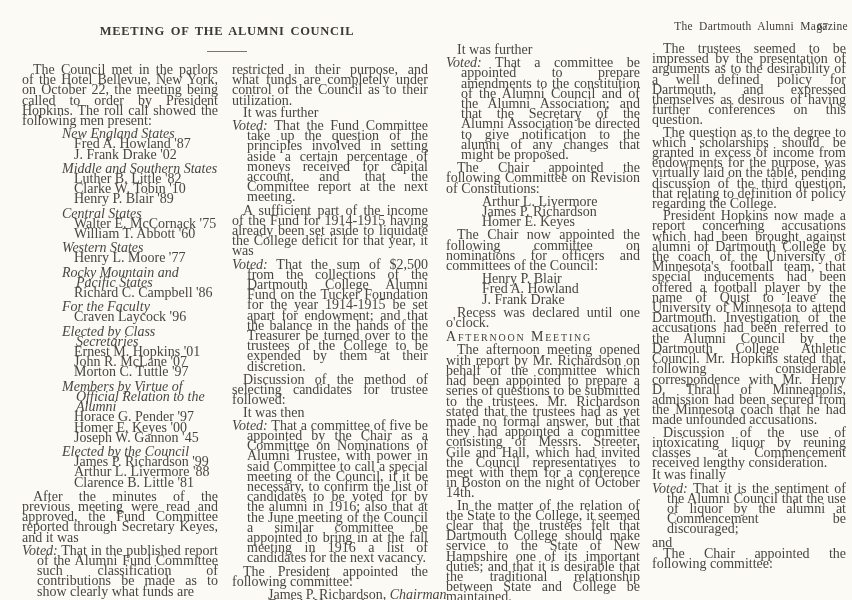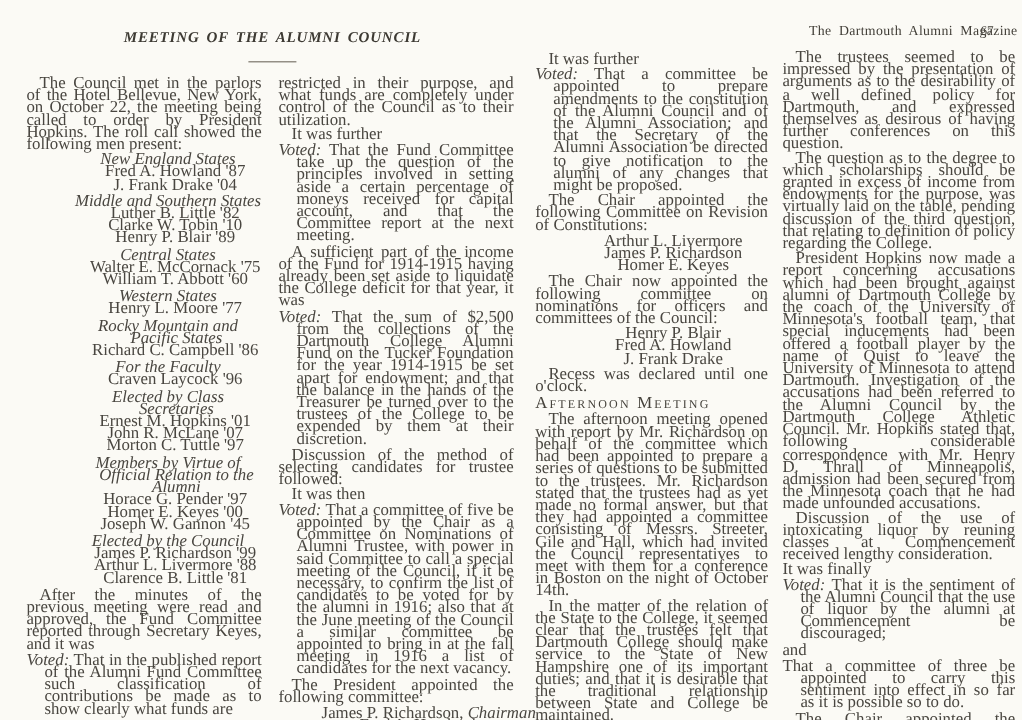--- a/index.html
+++ b/index.html
@@ -8,21 +8,21 @@
     background:#fbfaf5;
     font-family:"Liberation Serif", serif;
     color:#494640;
   }
   .page{position:absolute;top:0;}
   #left-page{left:22px;width:410px;}
   #right-page{left:446px;width:402px;}
 
   .title{
     margin-top:24px;text-align:center;font-weight:bold;
-    font-size:12.5px;letter-spacing:.7px;color:#3d3a33;word-spacing:2px;font-style:italic;
+    font-size:12.5px;letter-spacing:.7px;color:#3d3a33;word-spacing:2px;
   }
   .title-rule{width:40px;height:1px;background:#7a766b;margin:12px auto 0;}
 
   .mag-header{position:relative;margin-top:20px;height:16px;}
   .mag-title{
     text-align:right;font-weight:normal;font-size:11.5px;
     letter-spacing:.3px;word-spacing:3px;color:#403d36;
   }
   .page-num{position:absolute;right:20px;top:0;font-size:11px;color:#45423b;}
 
@@ -35,25 +35,25 @@
   }
   #right-page .col{width:194px;}
 
   .p{margin:0 0 2px;text-indent:11px;}
   .frag{margin:1px 0;text-indent:11px;}
   .noind{text-indent:0;}
   .voted{margin:3px 0;padding-left:15px;text-indent:-15px;}
   .vlabel{font-style:italic;}
   .ital{font-style:italic;}
 
-  .group{margin:3px 0 4px 40px;text-align:center;}
+  .group{margin:3px 0 4px 40px;text-align:left;}
   .gh{font-style:italic;padding-left:14px;text-indent:-14px;}
   .member{margin-left:12px;}
 
-  .clist{margin:3px 0 3px 36px;text-align:center;}
+  .clist{margin:3px 0 3px 36px;text-align:left;}
   .clist div{white-space:nowrap;}
 
   .subhead{
     text-align:left;font-variant:small-caps;letter-spacing:1.8px;
     margin:4px 0 3px;text-indent:0;color:#45423b;
   }
 </style>
 </head>
 <body>
 
@@ -61,21 +61,21 @@
   <div class="title">MEETING OF THE ALUMNI COUNCIL</div>
   <div class="title-rule"></div>
   <div class="columns">
 
     <section class="col">
       <p class="p">The Council met in the parlors of the Hotel Bellevue, New York, on October 22, the meeting being called to order by President Hopkins. The roll call showed the following men present:</p>
 
       <div class="group">
         <div class="gh">New England States</div>
         <div class="member">Fred A. Howland '87</div>
-        <div class="member">J. Frank Drake '04</div>
+        <div class="member">J. Frank Drake '02</div>
       </div>
       <div class="group">
         <div class="gh">Middle and Southern States</div>
         <div class="member">Luther B. Little '82</div>
         <div class="member">Clarke W. Tobin '10</div>
         <div class="member">Henry P. Blair '89</div>
       </div>
       <div class="group">
         <div class="gh">Central States</div>
         <div class="member">Walter E. McCornack '75</div>
@@ -168,18 +168,17 @@
     </section>
 
     <section class="col">
       <p class="p">The trustees seemed to be impressed by the presentation of arguments as to the desirability of a well defined policy for Dartmouth, and expressed themselves as desirous of having further conferences on this question.</p>
       <p class="p">The question as to the degree to which scholarships should be granted in excess of income from endowments for the purpose, was virtually laid on the table, pending discussion of the third question, that relating to definition of policy regarding the College.</p>
       <p class="p">President Hopkins now made a report concerning accusations which had been brought against alumni of Dartmouth College by the coach of the University of Minnesota's football team, that special inducements had been offered a football player by the name of Quist to leave the University of Minnesota to attend Dartmouth. Investigation of the accusations had been referred to the Alumni Council by the Dartmouth College Athletic Council. Mr. Hopkins stated that, following considerable correspondence with Mr. Henry D. Thrall of Minneapolis, admission had been secured from the Minnesota coach that he had made unfounded accusations.</p>
       <p class="p">Discussion of the use of intoxicating liquor by reuning classes at Commencement received lengthy consideration.</p>
       <p class="frag noind">It was finally</p>
       <p class="voted"><span class="vlabel">Voted:</span> <span>That it is the sentiment of the Alumni Council that the use of liquor by the alumni at Commencement be discouraged;</span></p>
       <p class="frag noind">and</p>
-      <p class="voted"><span>That a committee of three be appointed to carry this sentiment into effect in so far as it is possible so to do.</span></p>
       <p class="p">The Chair appointed the following committee:</p>
     </section>
 
   </div>
 </div>
 
 </body></html>

